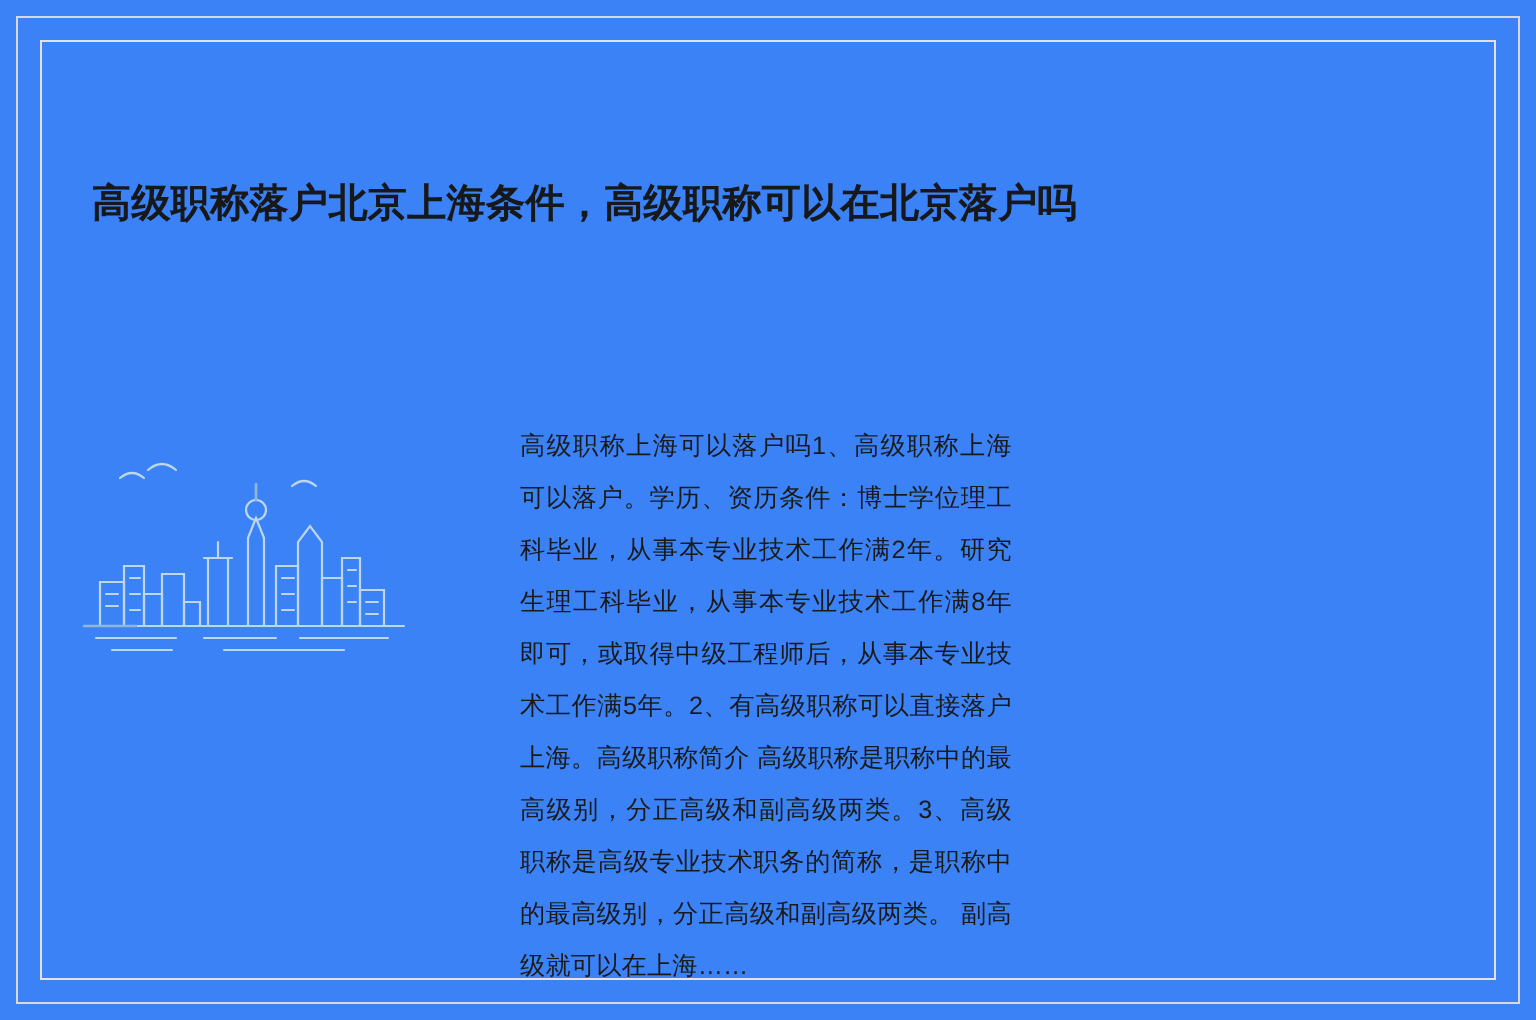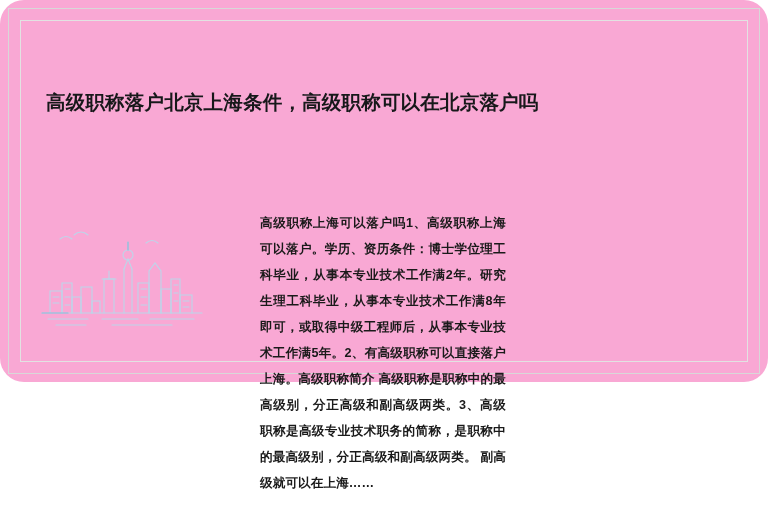--- a/index.html
+++ b/index.html
@@ -9,24 +9,23 @@
   body {
     width: 768px;
     height: 510px;
     background: #ffffff;
     font-family: "Liberation Sans", sans-serif;
     overflow: hidden;
   }
   .page {
     position: relative;
     width: 768px;
-    height: 382px;
-    background: #f9a8d4;
+    height: 510px;
+    background: #3b82f6;
     box-sizing: border-box;
-    border-radius: 24px;
   }
   
   .frame-outer {
     position: absolute;
     left: 8px;
     top: 8px;
     right: 8px;
     bottom: 8px;
     border: 1px solid #d8d8d8;
     box-sizing: border-box;
@@ -74,21 +73,21 @@
     height: 110px;
   }
   .article-text {
     position: absolute;
     left: 240px;
     top: 40px;
     width: 246px;
     font-size: 12.6px;
     line-height: 26px;
     color: #1a1a1a;
-    font-weight: bold;
+    font-weight: normal;
     text-align: justify;
     text-justify: inter-ideograph;
     letter-spacing: 0.1px;
   }
 </style>
 </head>
 <body>
 
 <div class="page">
   <div class="frame-outer"></div>

